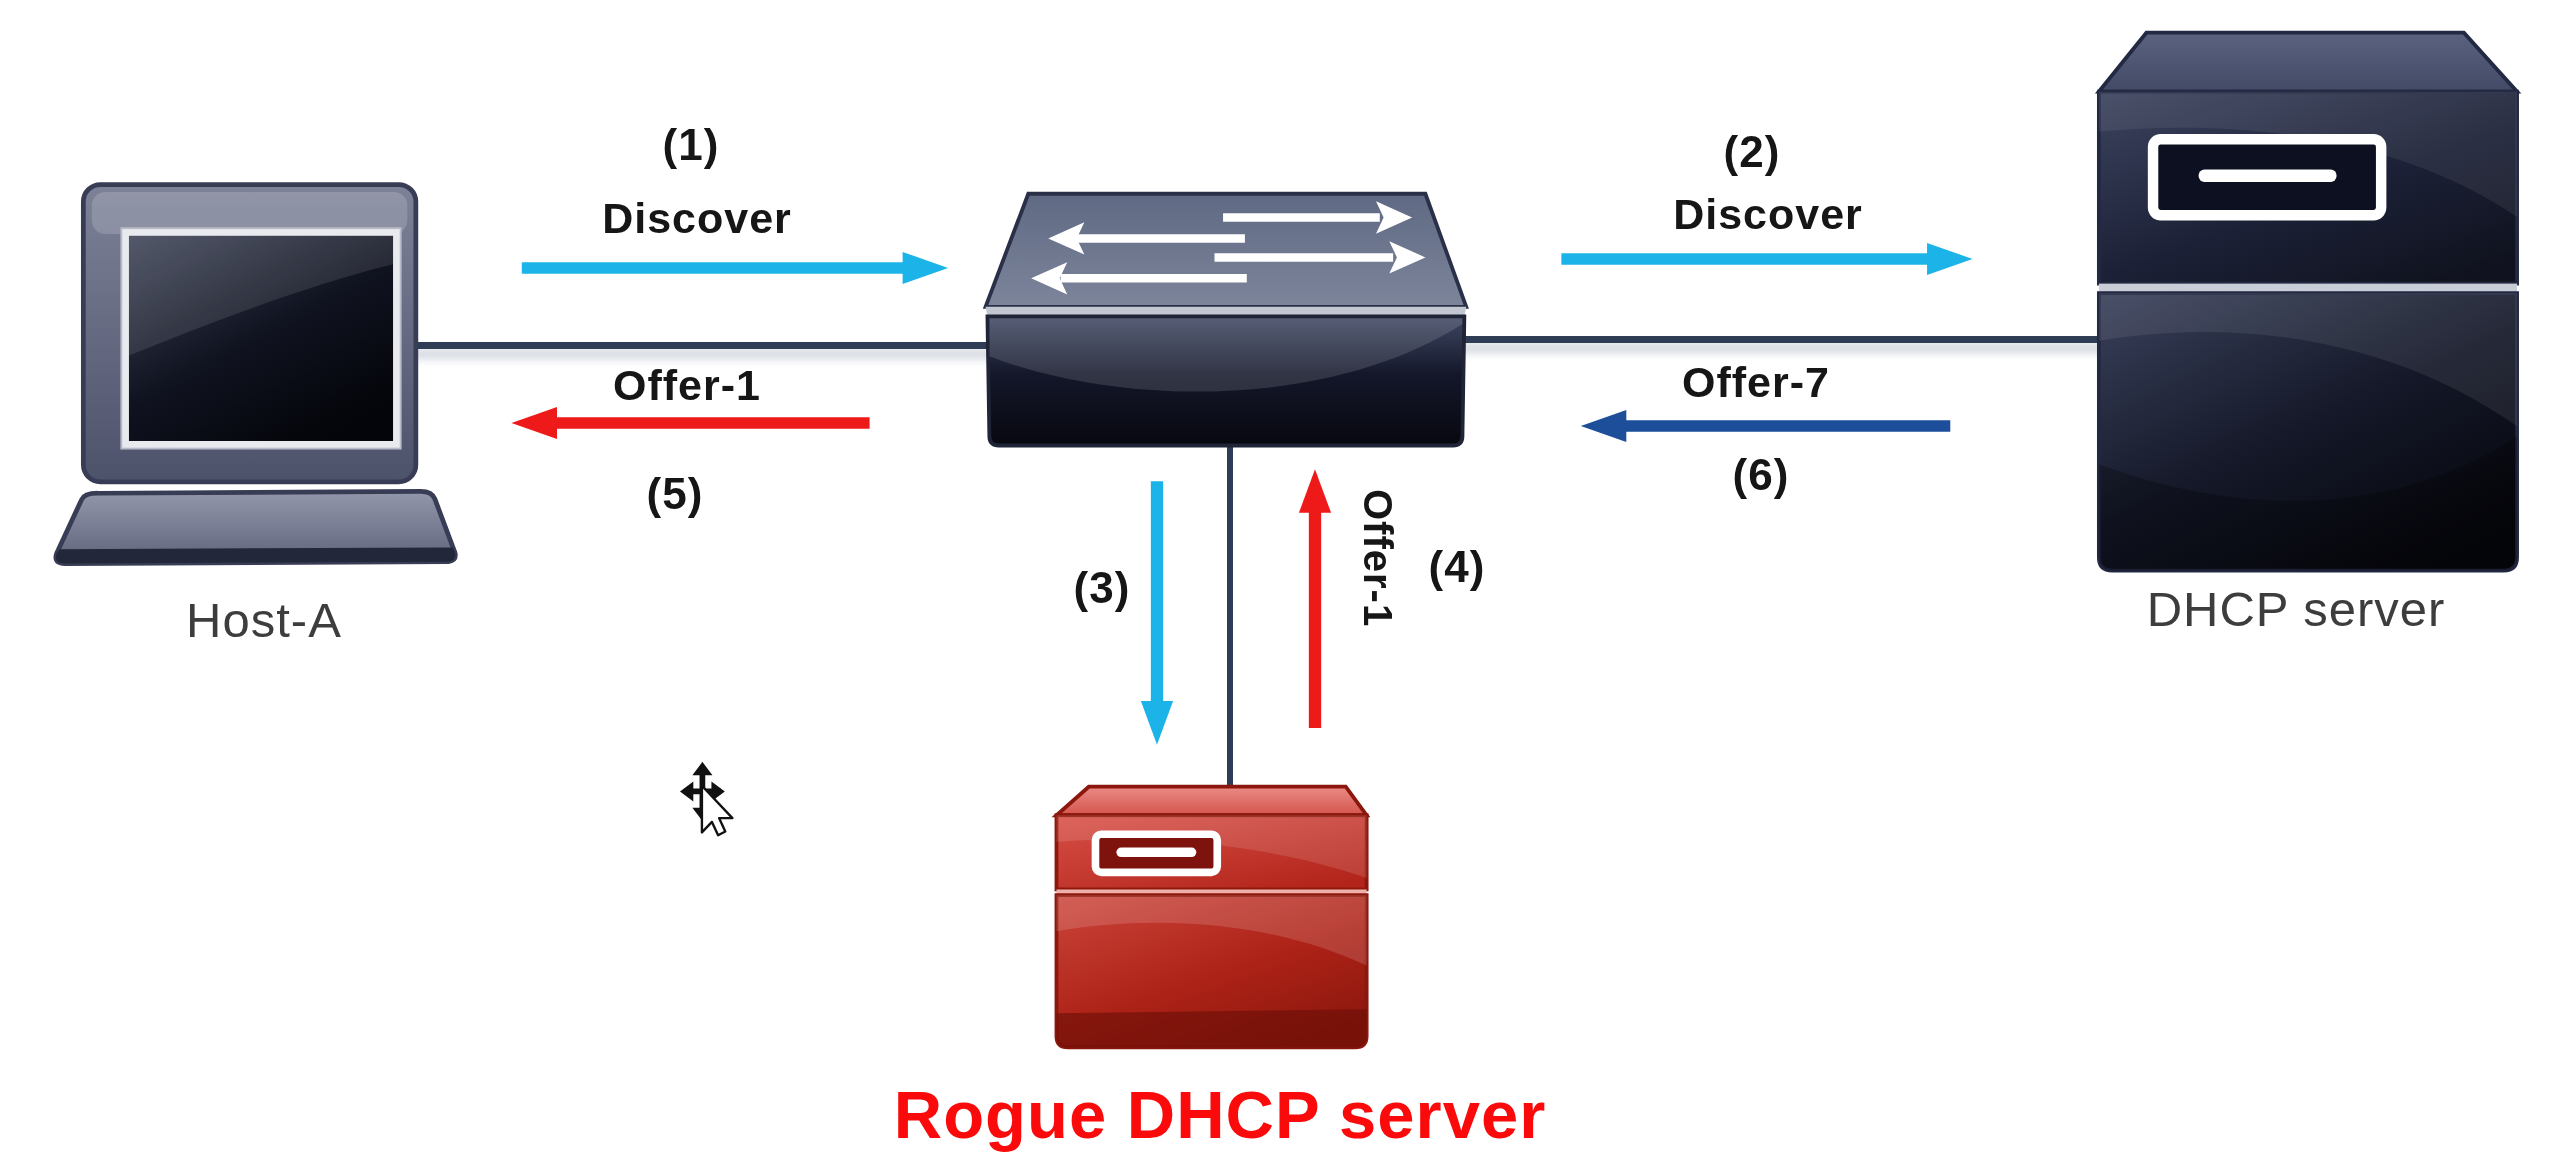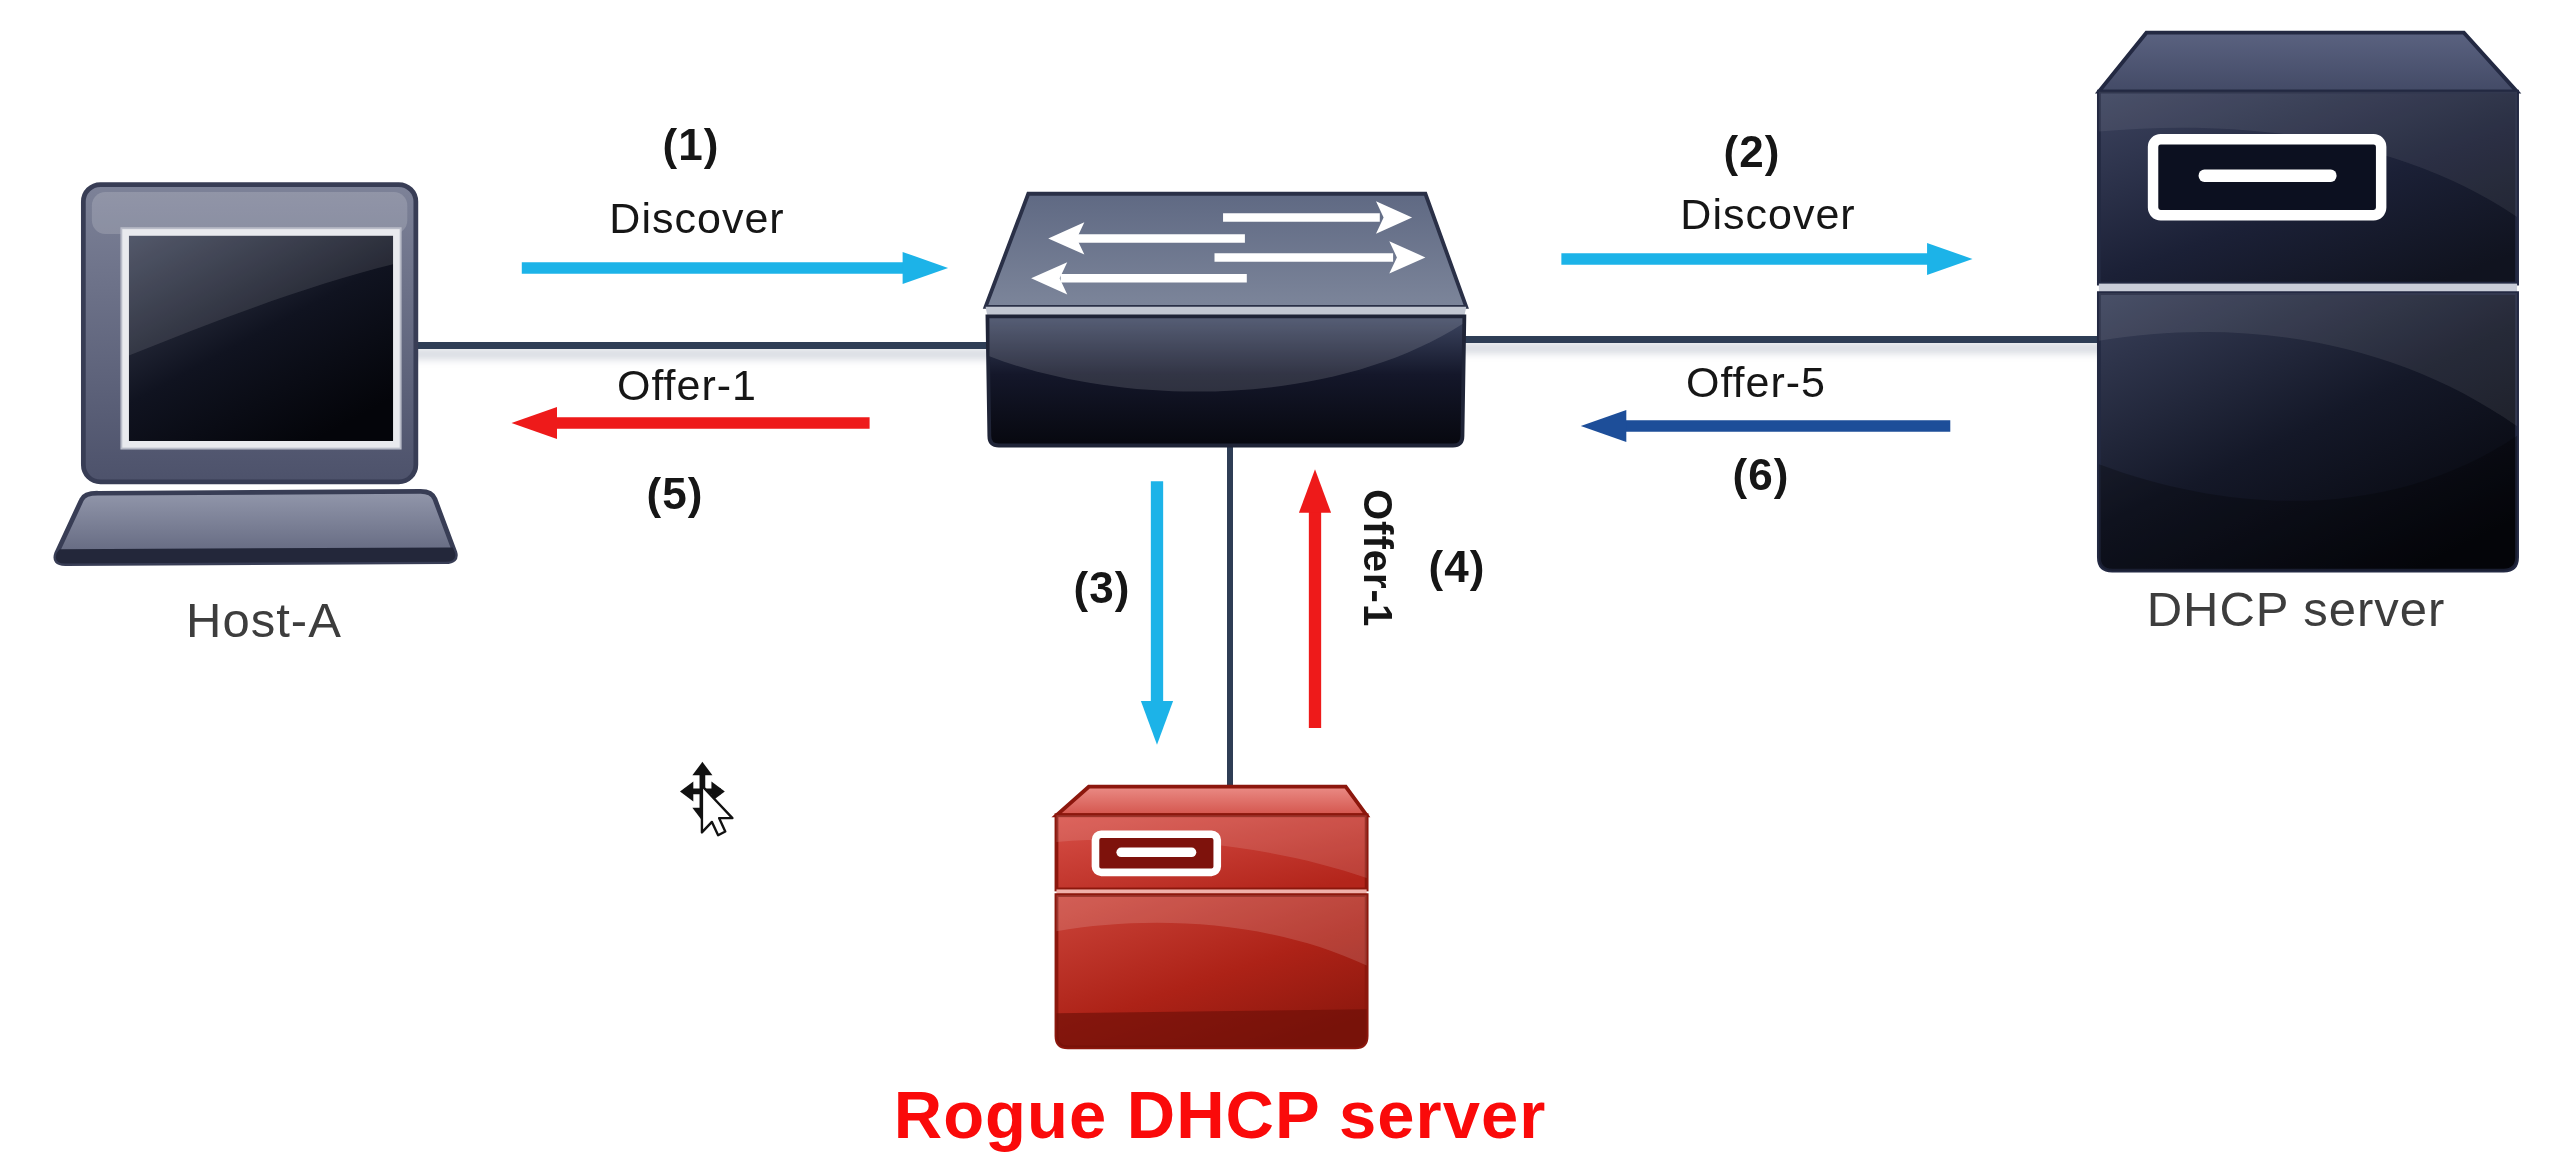--- a/index.html
+++ b/index.html
@@ -12,21 +12,21 @@
     position:relative;width:2576px;height:1160px;overflow:hidden;background:#ffffff;
   }
   .abs{position:absolute;}
   
   .link{position:absolute;background:#2e3d55;}
   .link.h{box-shadow:0 8.6px 9.5px rgba(120,130,155,.45);}
   
   .lbl{position:absolute;white-space:nowrap;line-height:1.05;}
   .centered{transform:translateX(-50%);}
   .step-lbl{font-size:44px;font-weight:700;letter-spacing:1px;}
-  .msg-lbl{font-size:43px;font-weight:400;letter-spacing:1px;}
+  .msg-lbl{font-size:43px;font-weight:700;letter-spacing:1px;}
   .dev-lbl{font-size:49px;font-weight:400;letter-spacing:1px;}
   .rogue-lbl{font-size:67px;font-weight:400;letter-spacing:1px;}
   .vertical-lbl{
     writing-mode:vertical-rl;transform:none;font-size:40px;font-weight:700;letter-spacing:1px;
   }
   svg{display:block;overflow:visible;}
 </style>
 </head>
 <body>
 
@@ -195,21 +195,21 @@
 
   <div class="lbl step-lbl centered" style="left: 691px; top: 122px; color: rgb(22, 22, 22);">(1)</div>
   <div class="lbl msg-lbl centered" style="left: 697px; top: 196px; color: rgb(22, 22, 22);">Discover</div>
 
   <div class="lbl step-lbl centered" style="left: 1752px; top: 129px; color: rgb(22, 22, 22);">(2)</div>
   <div class="lbl msg-lbl centered" style="left: 1768px; top: 192px; color: rgb(22, 22, 22);">Discover</div>
 
   <div class="lbl msg-lbl centered" style="left: 687px; top: 363px; color: rgb(22, 22, 22);">Offer-1</div>
   <div class="lbl step-lbl centered" style="left: 675px; top: 471px; color: rgb(22, 22, 22);">(5)</div>
 
-  <div class="lbl msg-lbl centered" style="left: 1756px; top: 360px; color: rgb(22, 22, 22);">Offer-5</div>
+  <div class="lbl msg-lbl centered" style="left: 1756px; top: 360px; color: rgb(22, 22, 22);">Offer-7</div>
   <div class="lbl step-lbl centered" style="left: 1761px; top: 452px; color: rgb(22, 22, 22);">(6)</div>
 
   <div class="lbl step-lbl centered" style="left: 1102px; top: 565px; color: rgb(22, 22, 22);">(3)</div>
   <div class="lbl step-lbl centered" style="left: 1457px; top: 544px; color: rgb(22, 22, 22);">(4)</div>
   <div class="lbl vertical-lbl" style="left: 1357px; top: 489px; color: rgb(22, 22, 22);">Offer-1</div>
 
   <svg class="abs" style="left:677px;top:759px;" width="67" height="82" viewBox="0 0 70 86">
     <g fill="#111111" stroke="none">
       <line x1="26.5" y1="14" x2="26.5" y2="54" stroke="#111111" stroke-width="6"></line>
       <line x1="8" y1="34" x2="46" y2="34" stroke="#111111" stroke-width="6"></line>

